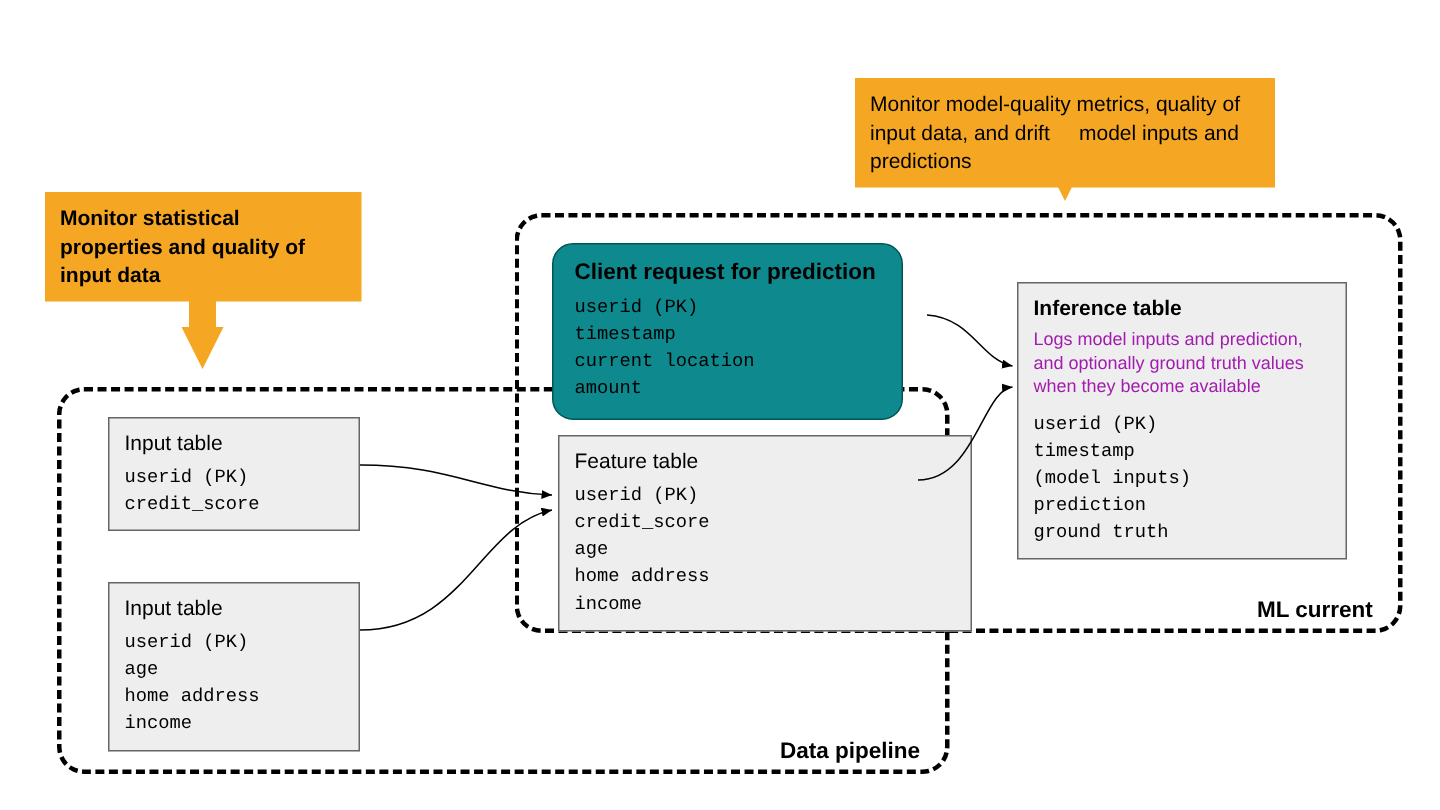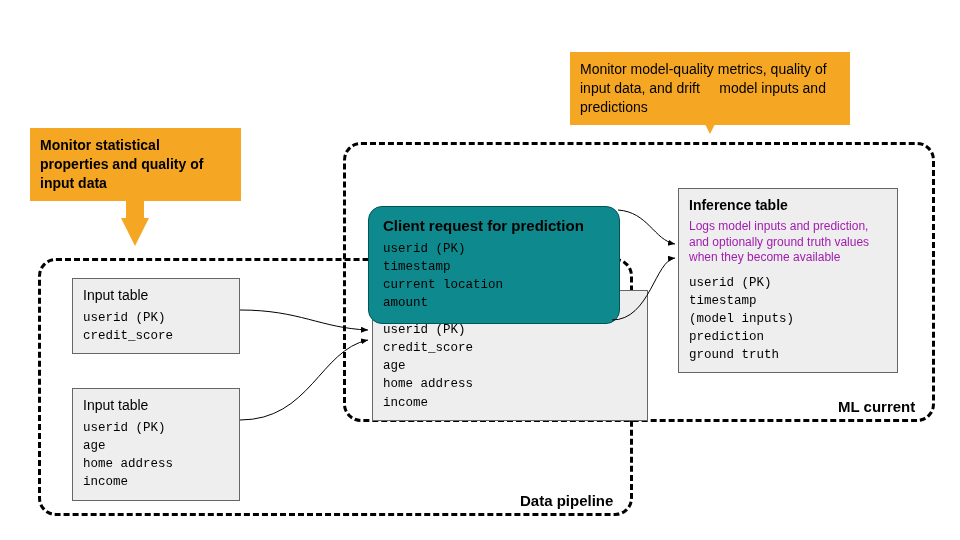--- a/index.html
+++ b/index.html
@@ -129,21 +129,21 @@
 
 <div class="table-box" style="left:372px; top:290px; width:276px;">
   <div class="table-title">Feature table</div>
   <div class="table-fields">userid (PK)
 credit_score
 age
 home address
 income</div>
 </div>
 
-<div class="client-box" style="left:368px; top:162px; width:252px;margin-top:44px;">
+<div class="client-box" style="left:368px; top:162px; width:234px;">
   <div class="client-title">Client request for prediction</div>
   <div class="client-fields">userid (PK)
 timestamp
 current location
 amount</div>
 </div>
 
 <div class="table-box" style="left:678px; top:188px; width:220px;">
   <div class="table-title bold">Inference table</div>
   <div class="table-desc">Logs model inputs and prediction, and optionally ground truth values when they become available</div>

